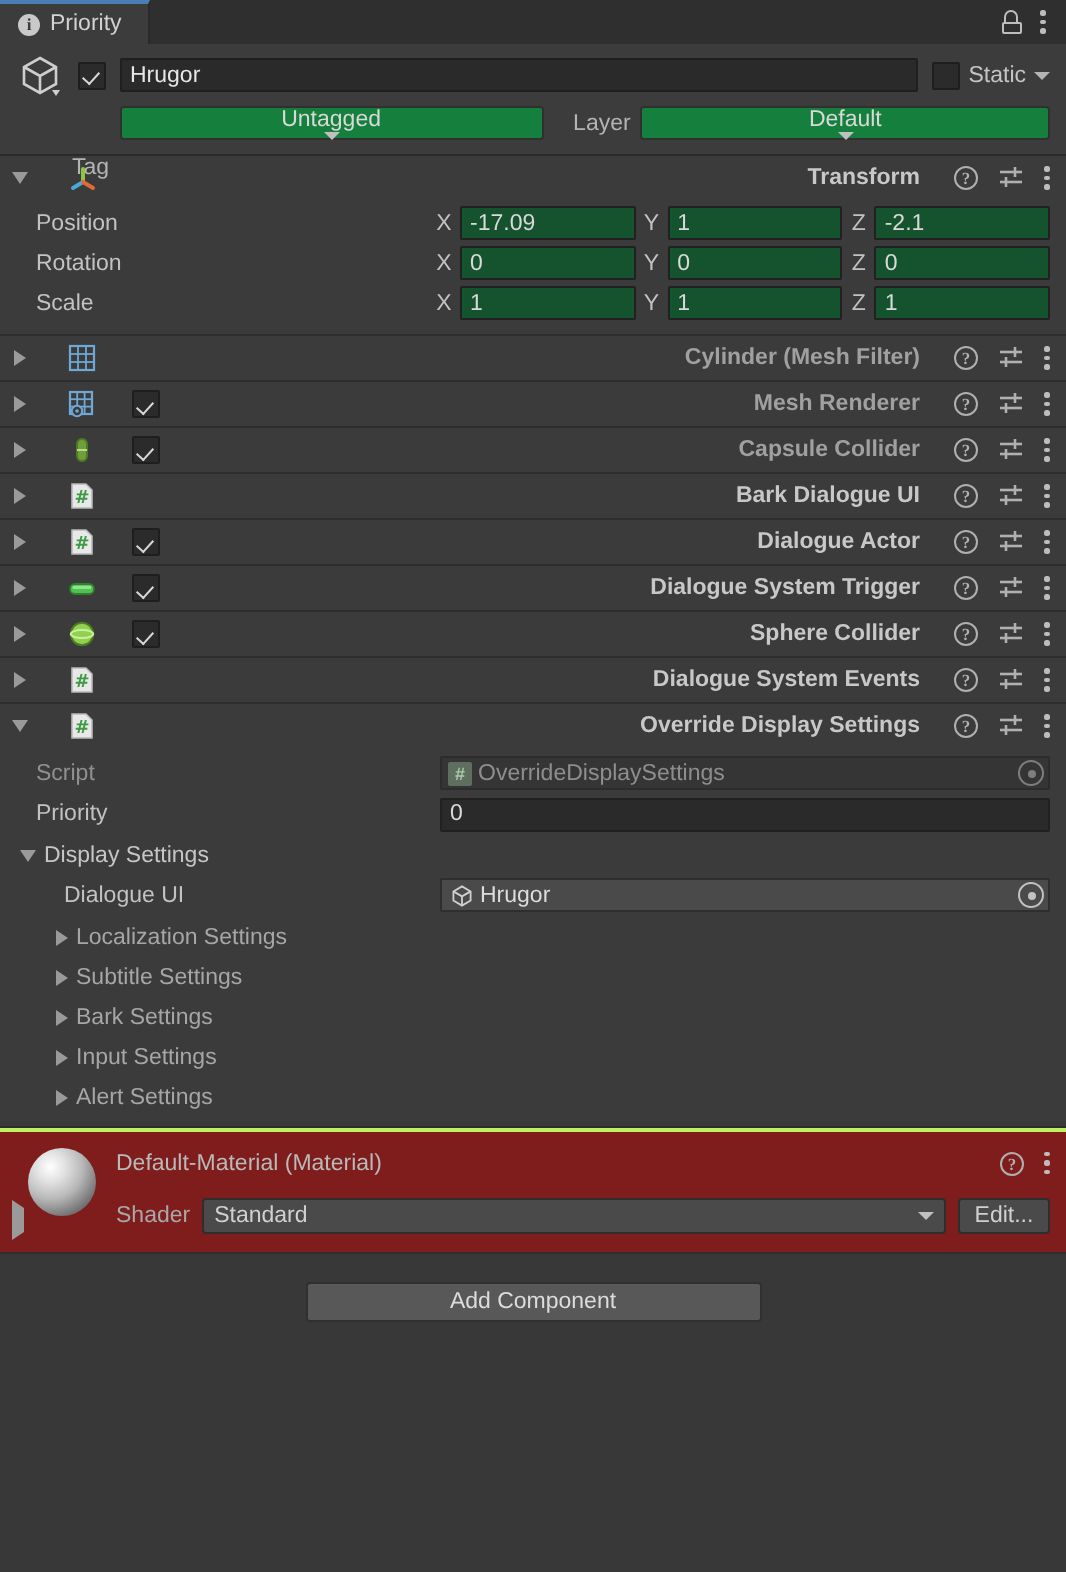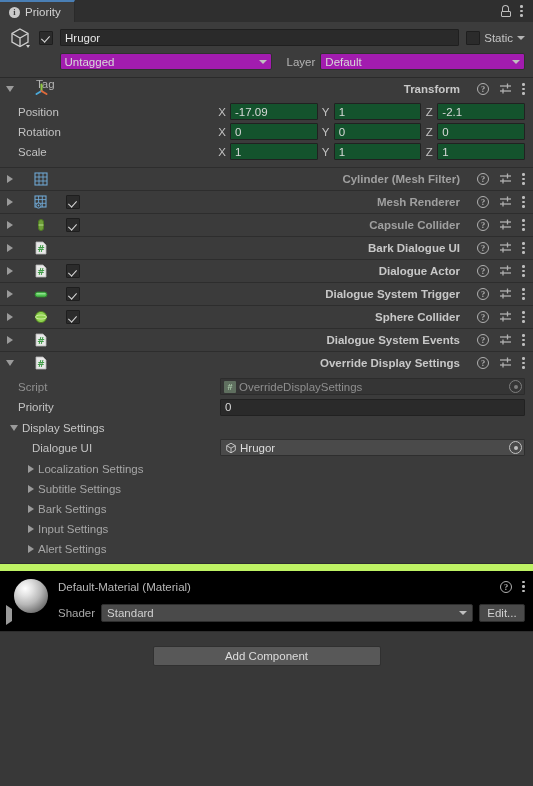--- a/index.html
+++ b/index.html
@@ -75,23 +75,23 @@
   .static-wrap { display: flex; align-items: center; gap: 4px; }
   .static-label { color: #c4c4c4; font-size: 11.5px; }
   .caret-dn {
     width: 0; height: 0; border-left: 4px solid transparent;
     border-right: 4px solid transparent; border-top: 4.5px solid #b4b4b4;
   }
   .go-row2 { display: flex; align-items: center; gap: 5px; margin-top: 6px; height: 17px; }
   .lbl-tag { color: #b4b4b4; font-size: 11.5px; padding-left: 28px; margin-top: 44px; }
   .lbl-layer { color: #b4b4b4; font-size: 11.5px; padding-left: 10px; }
   .dropdown {
-    height: 17px; background: #a21caf; border: 1px solid #303030;
+    height: 17px; background: #15803d; border: 1px solid #303030;
     border-radius: 2px; display: flex; align-items: center;
-    padding: 0 4px; color: #d8d8d8; font-size: 11.5px; position: relative;
+    padding: 0 4px; color: #d8d8d8; font-size: 11.5px; position: relative; flex-direction: column;
   }
   .dropdown .val { flex: 1; }
   .dd-arrow {
     width: 0; height: 0; border-left: 4px solid transparent;
     border-right: 4px solid transparent; border-top: 4.5px solid #c0c0c0;
   }
   .tag-dd { width: 212px; }
   .layer-dd { flex: 1; }
 
   
@@ -186,21 +186,21 @@
 
   .foldout-row { display: flex; align-items: center; height: 20px; gap: 4px; }
   .foldout-row .arrow-d, .foldout-row .arrow-r { flex: 0 0 auto; }
   .fold-label { color: #c6c6c6; font-size: 11.5px; }
   .fold-label.dim { color: #a6a6a6; }
   .indent1 { padding-left: 2px; }
   .indent2 { padding-left: 20px; }
 
   
   .mat-block {
-    background: #000000; border-top: 7px solid #bef264; border-bottom: 1px solid #2d2d2d;
+    background: #7f1d1d; border-top: 2px solid #bef264; border-bottom: 1px solid #2d2d2d;
     padding: 6px 8px 8px 8px; position: relative;
   }
   .mat-row1 { display: flex; align-items: center; gap: 8px; height: 20px; }
   .mat-sphere {
     width: 34px; height: 34px; border-radius: 50%; flex: 0 0 34px;
     background: radial-gradient(circle at 33% 28%, #ffffff 0%, #e2e2e2 22%, #b8b8b8 48%, #6e6e6e 78%, #4a4a4a 100%);
     position: absolute; left: 14px; top: 8px;
   }
   .mat-title { color: #b9b9b9; font-size: 11.5px; padding-left: 50px; flex: 1; }
   .mat-tools { display: flex; align-items: center; gap: 10px; }

